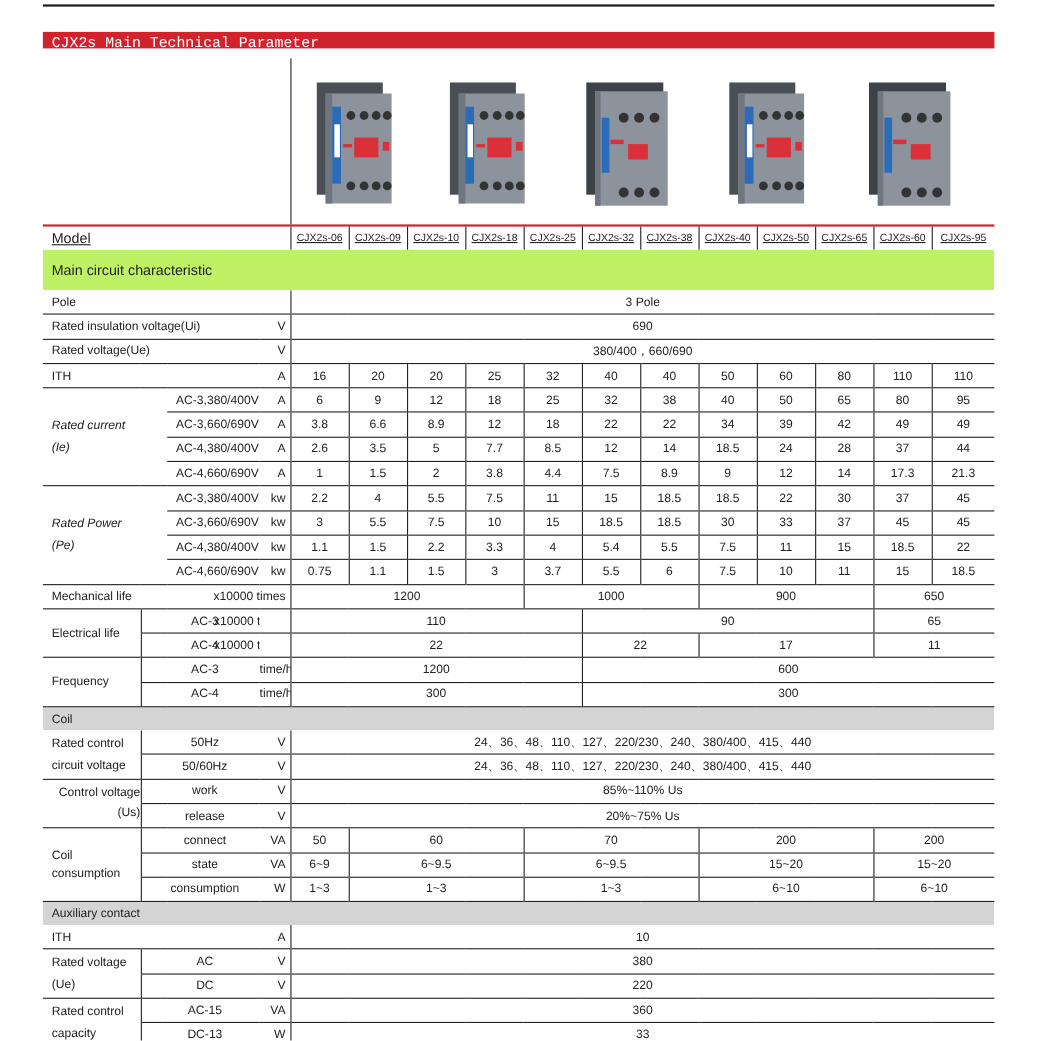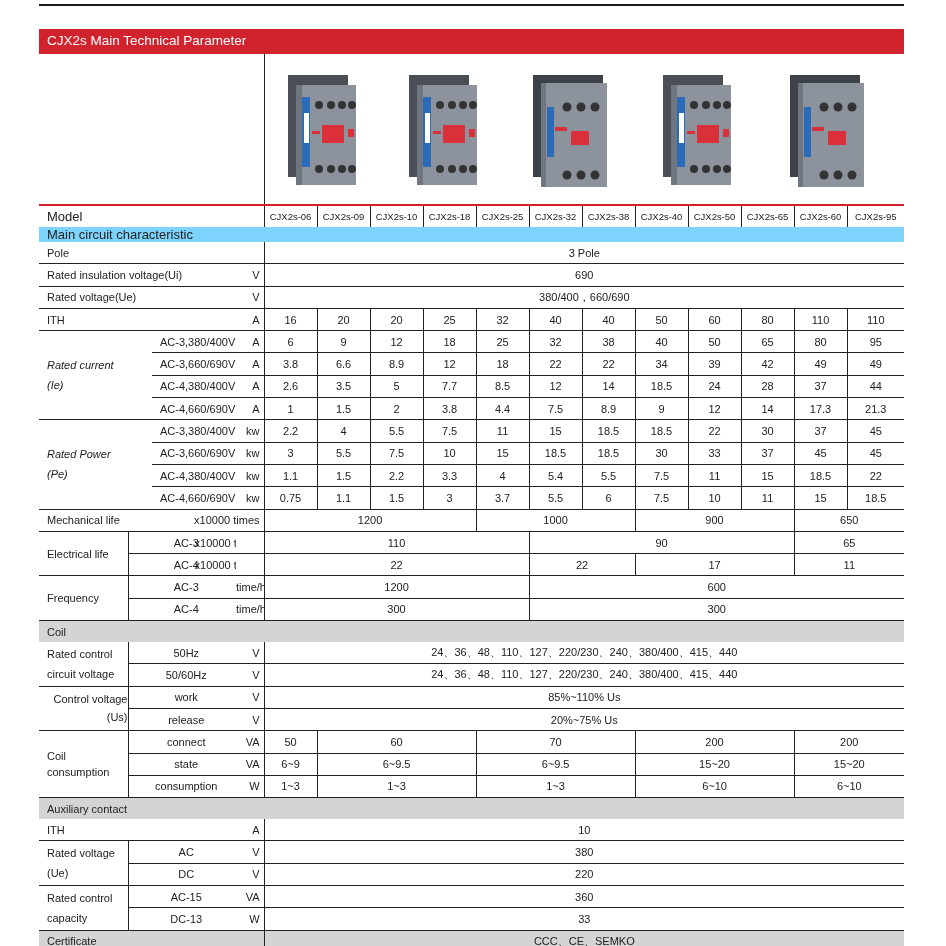--- a/index.html
+++ b/index.html
@@ -1,31 +1,31 @@
 <!DOCTYPE html>
 <html><head>
 <meta charset="utf-8">
 <style>
   html,body{margin:0;padding:0;background:#fff;}
   body{width:946px;height:946px;position:relative;overflow:hidden;font-family:"Liberation Sans",sans-serif;color:#222;}
   .topline{position:absolute;left:39px;top:4px;width:865px;height:2px;background:#1a1a1a;}
-  .titlebar{position:absolute;left:39px;top:29px;width:865px;height:25px;background:#d0232d;color:#fff;font-size:13.5px;line-height:24px;padding-left:8px;box-sizing:border-box;}
+  .titlebar{position:absolute;left:39px;top:29px;width:865px;height:15px;background:#d0232d;color:#fff;font-size:13.5px;line-height:24px;padding-left:8px;box-sizing:border-box;font-family:Liberation Mono, monospace;}
   .imgarea{position:absolute;left:39px;top:53px;width:865px;height:151px;}
   .imgarea .vline{position:absolute;left:225px;top:0;width:1px;height:151px;background:#222;}
   .redline{position:absolute;left:39px;top:204px;width:865px;height:2px;background:#d0232d;}
   table.spec{position:absolute;left:39px;top:206px;width:865px;border-collapse:collapse;table-layout:fixed;font-size:11px;}
   table.spec td{padding:0;height:21.3px;text-align:center;border-top:1px solid #222;white-space:nowrap;overflow:hidden;}
   table.spec td.v{border-left:1px solid #222;}
   table.spec td.lbl{text-align:left;padding-left:8px;}
   table.spec td.sub{text-align:center;padding-left:8px;border-left:1px solid #222;}
   table.spec td.unit{text-align:right;padding-right:4px;}
   table.spec td.unitL{text-align:right;padding-right:4px;}
-  tr.model td{border-top:none;font-size:9.5px;height:21px;}
+  tr.model td{border-top:none;font-size:9.5px;height:21px;text-decoration:underline;}
   tr.model td.lbl{font-size:13px;}
-  tr.sec td{background:#7dd3fc;border-top:none;font-size:13px;height:15px;}
+  tr.sec td{background:#bef264;border-top:none;font-size:13px;height:37px;}
   tr.sec2 td{background:#d4d4d4;font-size:11px;height:21px;}
   tr.nob td{border-top:none;}
   .prod{position:absolute;top:18px;width:82px;height:120px;}
 </style>
 </head>
 <body>
 
 <div class="topline"></div>
 <div class="titlebar">CJX2s Main Technical Parameter</div>
 

